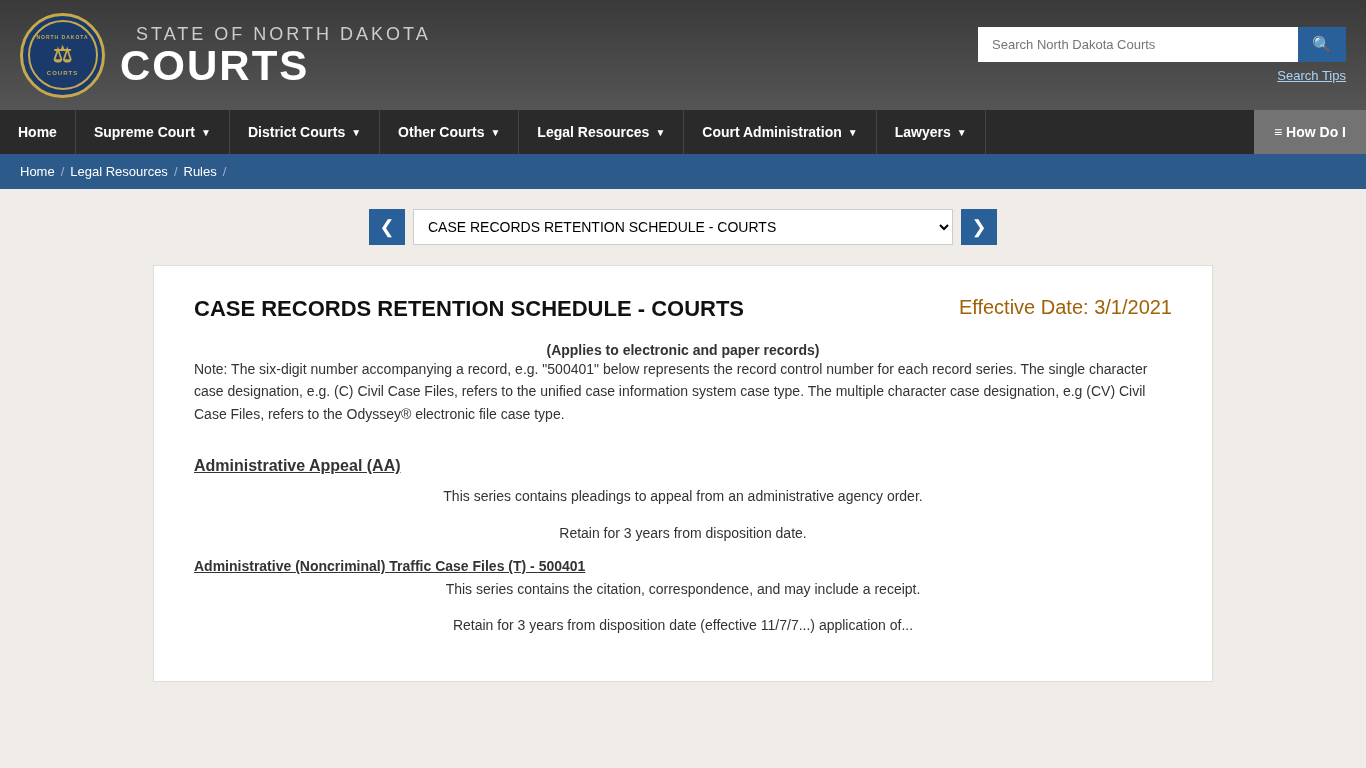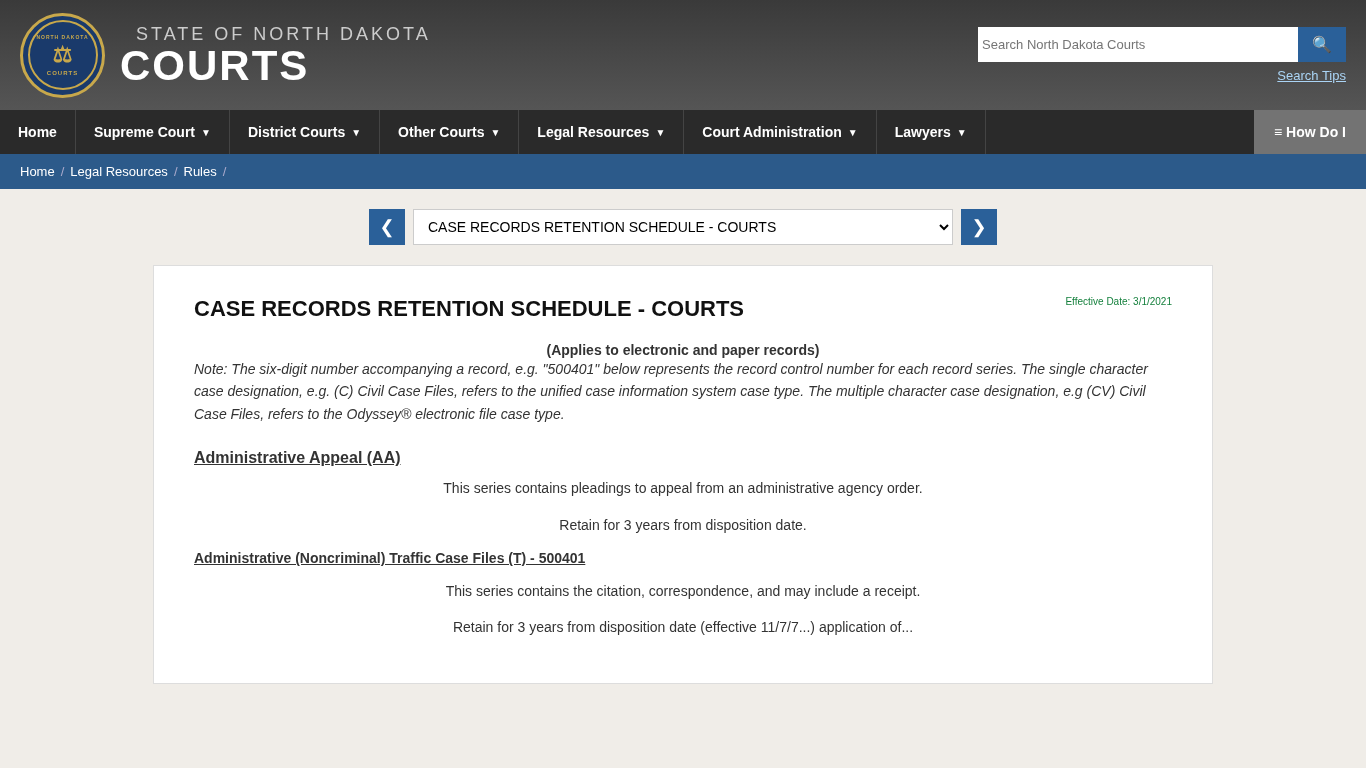--- a/index.html
+++ b/index.html
@@ -94,21 +94,21 @@
       flex-direction: column;
       align-items: flex-end;
       gap: 6px;
     }
     .search-bar {
       display: flex;
       gap: 0;
     }
     .search-input {
       width: 320px;
-      padding: 8px 4px;
+      padding: 8px 14px;
       border: none;
       font-size: 13px;
       outline: none;
       color: #333;
     }
     .search-btn {
       background: #2a6099;
       border: none;
       color: white;
       padding: 8px 14px;
@@ -230,52 +230,51 @@
       align-items: flex-start;
       margin-bottom: 20px;
     }
     .doc-title {
       font-size: 22px;
       font-weight: bold;
       color: #111;
       text-transform: uppercase;
     }
     .doc-effective {
-      font-size: 10px;
-      color: #15803d;
+      font-size: 20px;
+      color: #a16207;
       white-space: nowrap;
     }
     .doc-subtitle {
       text-align: center;
       font-weight: bold;
       font-size: 14px;
     }
     .doc-note {
       font-size: 14px;
-      margin-bottom: 24px;
+      margin-bottom: 32px;
       line-height: 1.6;
-      font-style: italic;
     }
     .doc-section-title {
       font-weight: bold;
       text-decoration: underline;
       font-size: 16px;
       margin-bottom: 10px;
     }
     .doc-paragraph {
       font-size: 14px;
       line-height: 1.6;
       margin-bottom: 14px;
       text-align: center;
     }
     .doc-section-title2 {
       font-weight: bold;
       text-decoration: underline;
       font-size: 14px;
-      margin-bottom: 14px;
+      margin-bottom: 4px;
       margin-top: 10px;
     }
   </style>
 </head>
 <body>
 
 <div id="header">
   <div id="header-left">
     <div class="seal">
       <div class="seal-inner">

